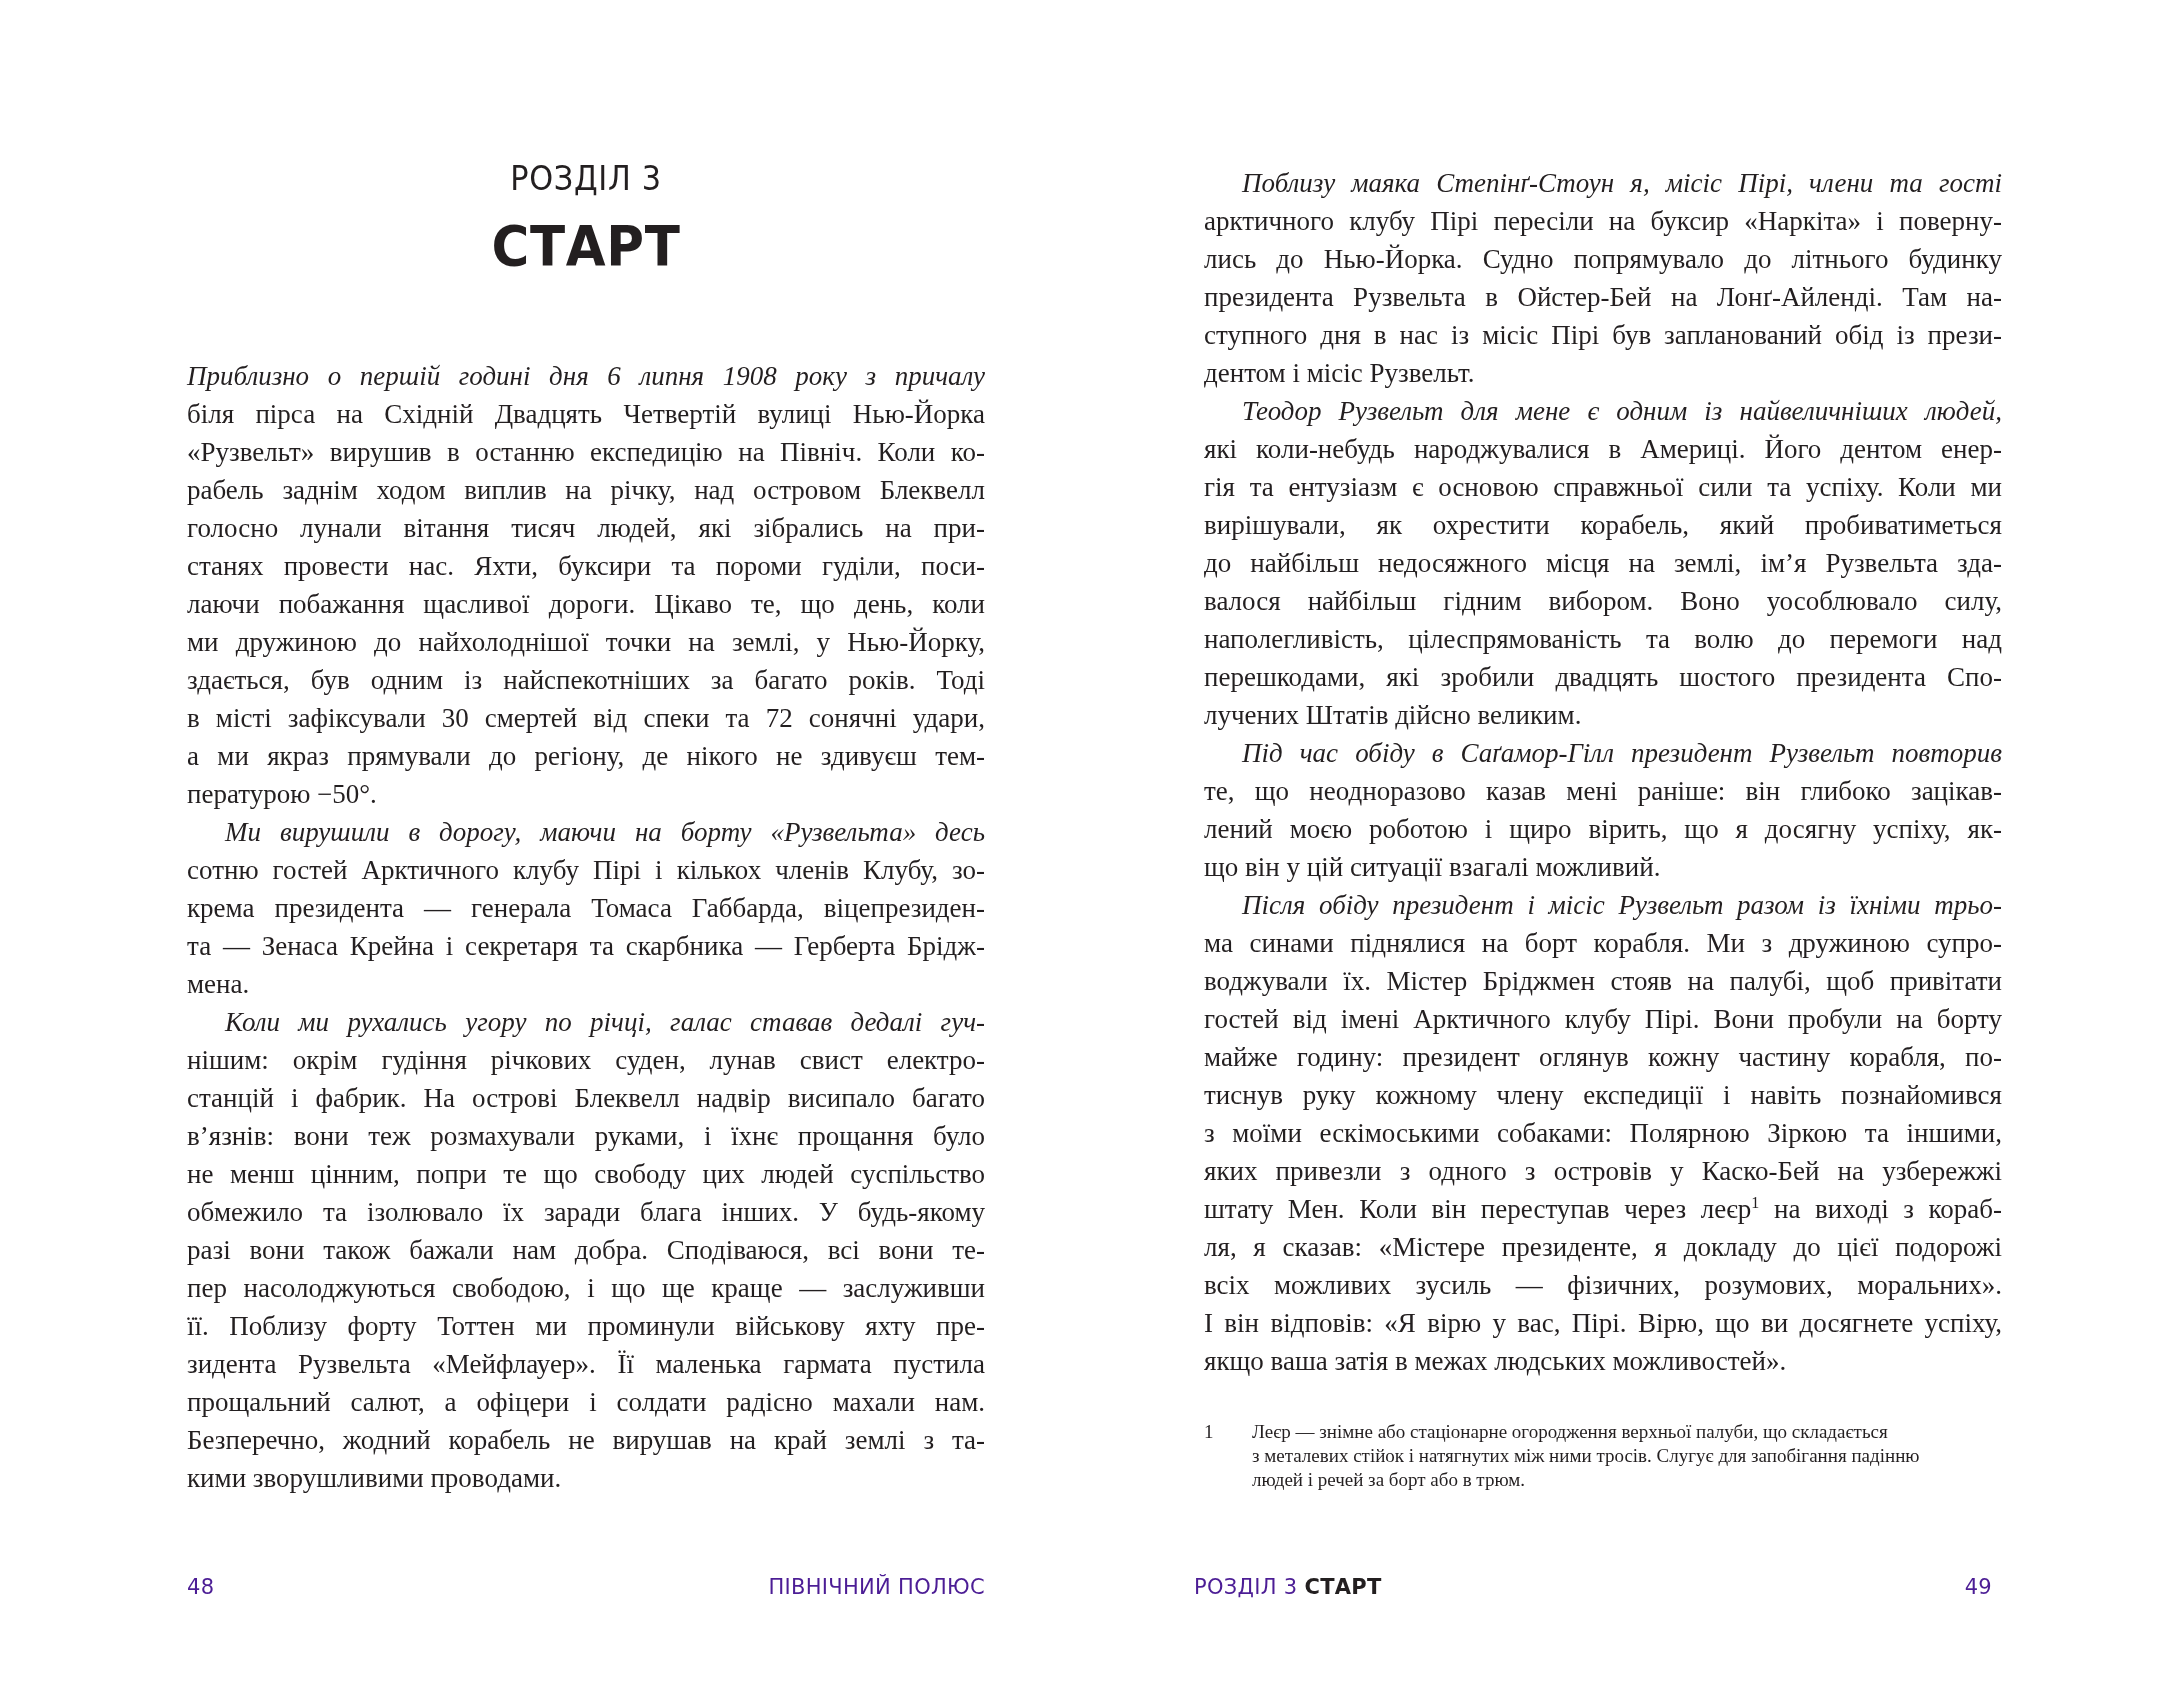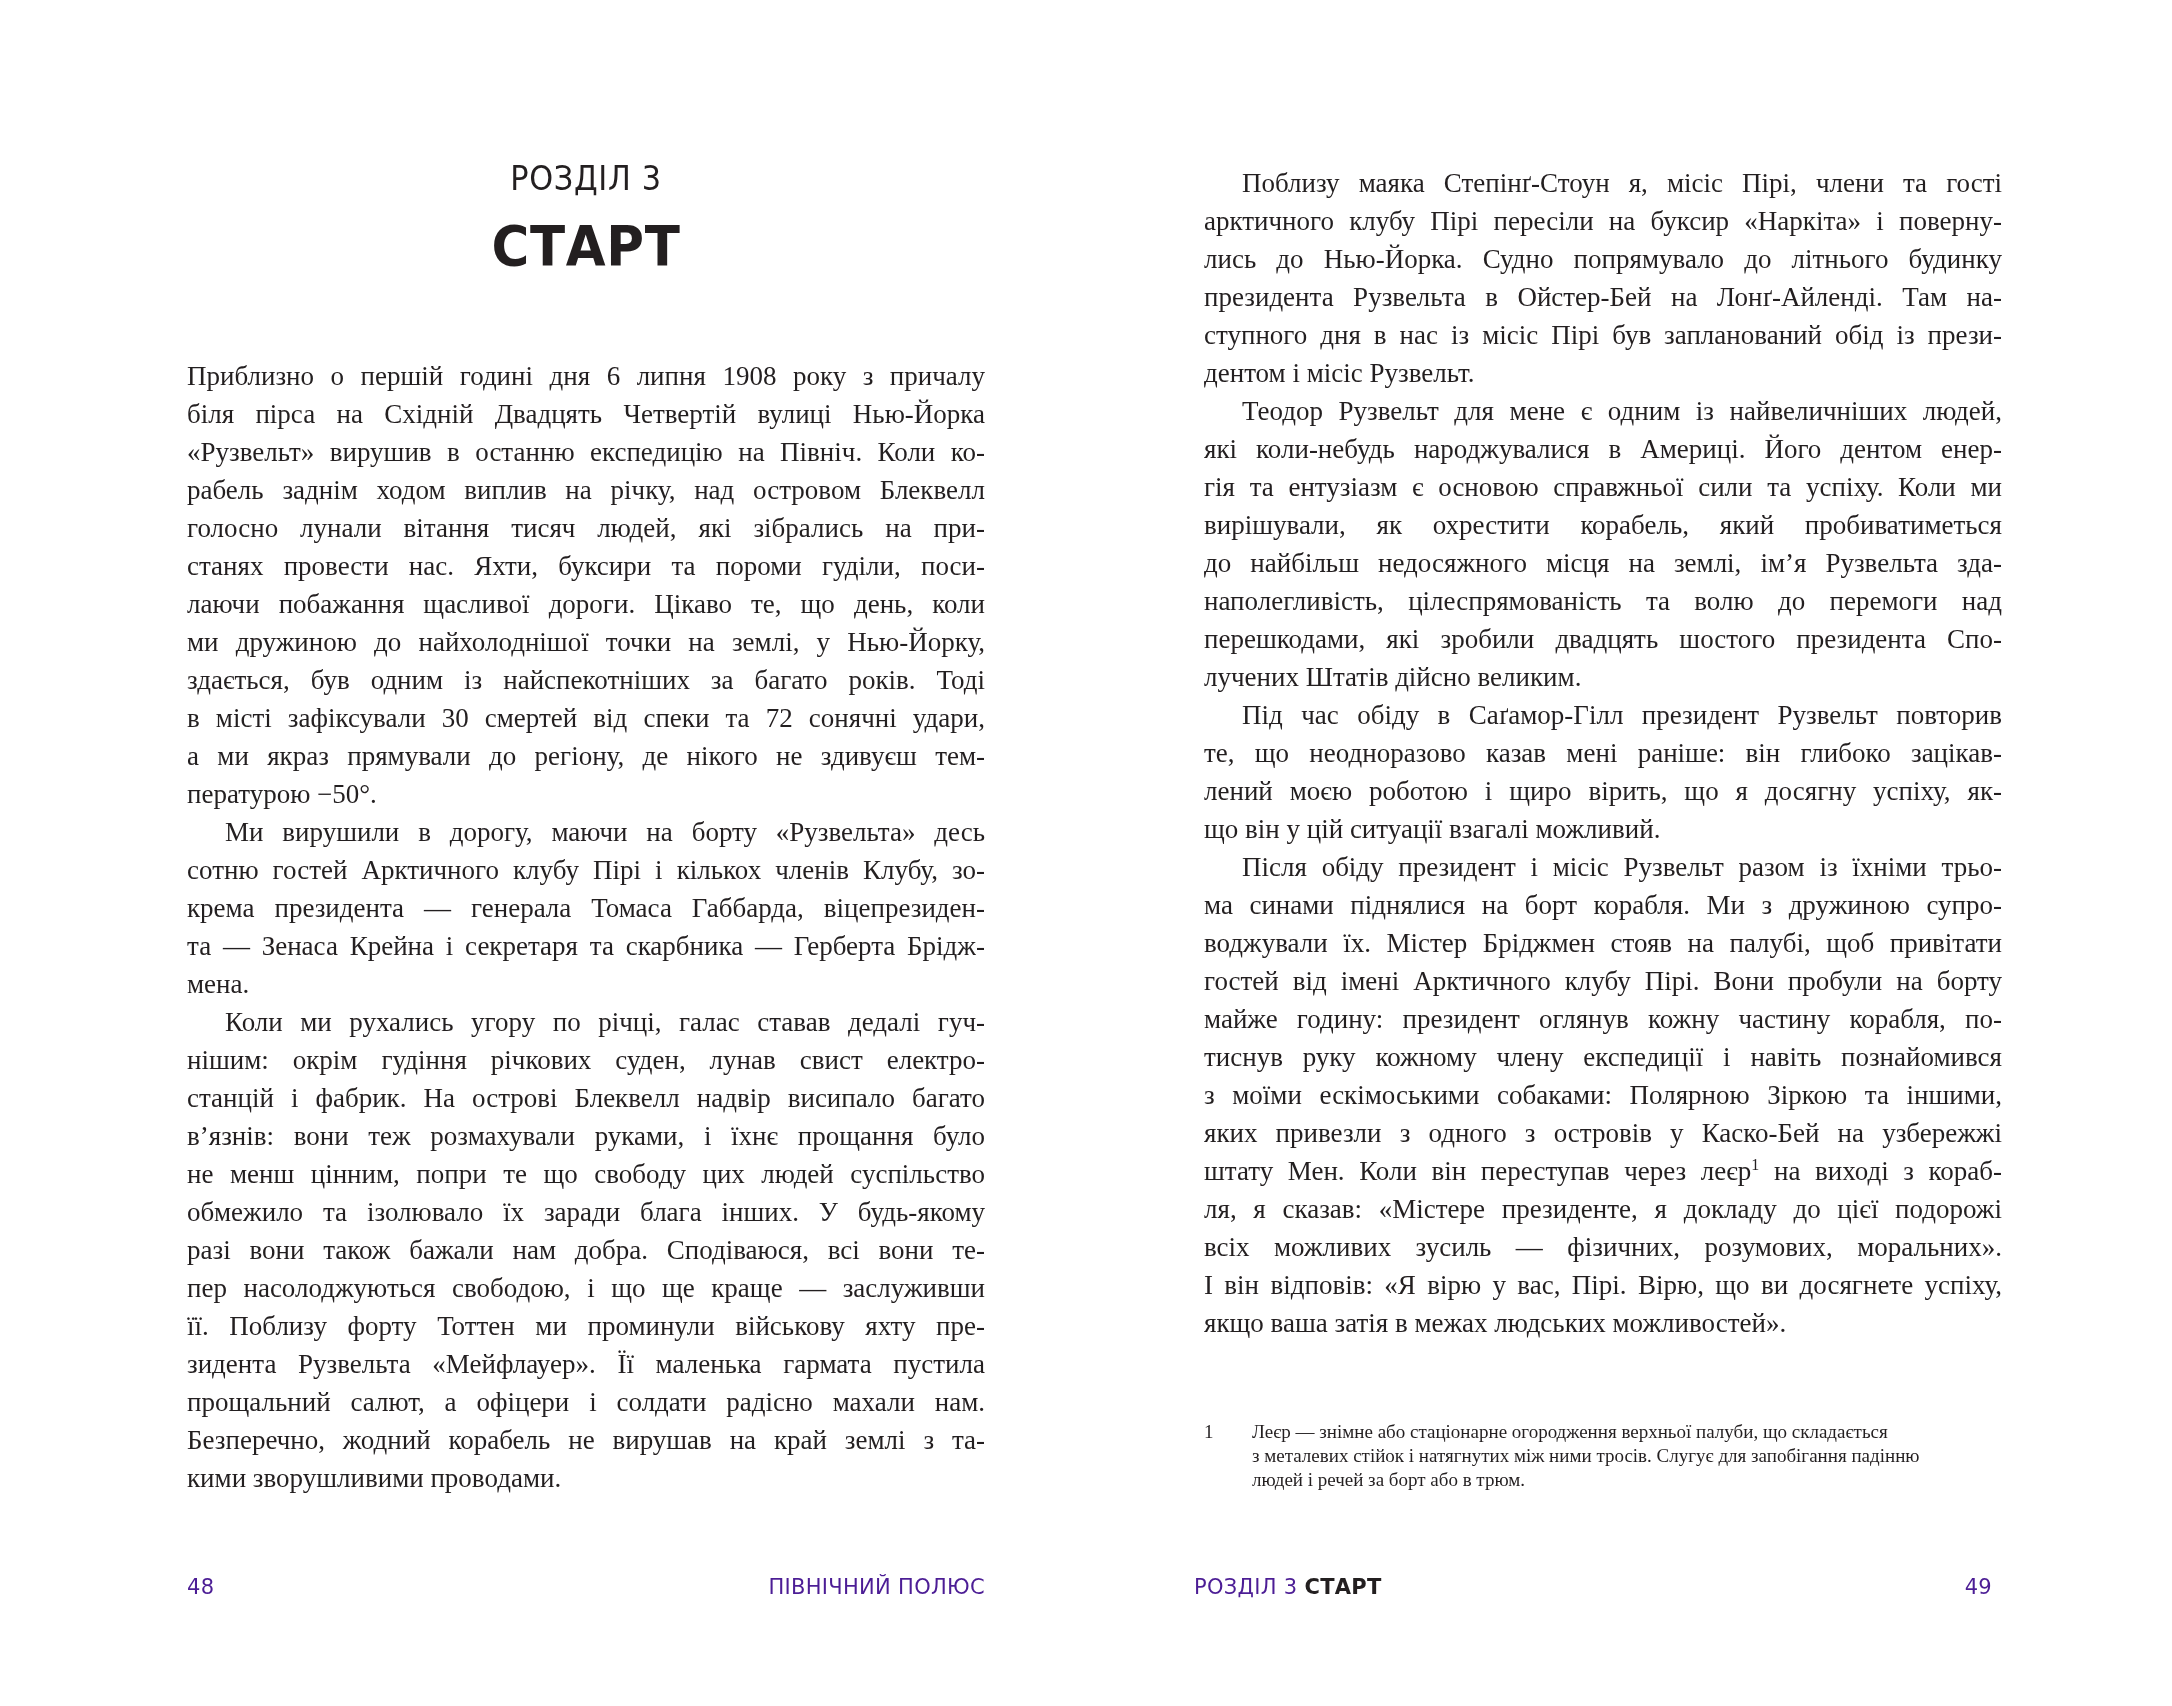--- a/index.html
+++ b/index.html
@@ -67,21 +67,21 @@
     .body-text p.no-indent { text-indent: 0; }
     .body-text .line {
       display: block;
       text-align: justify;
       text-align-last: justify;
       white-space: nowrap;
     }
     .body-text .line.last {
       text-align-last: left;
     }
-    .body-text p .line:first-child { text-indent: 38px; }
+    .body-text p .line:first-child { text-indent: 38px; font-style: italic; }
     .body-text p.no-indent .line:first-child { text-indent: 0; }
     .body-text p { text-indent: 0; }
 
     sup.fn-ref {
       font-size: 16px;
       line-height: 0;
       vertical-align: 10.5px;
     }
 
     .footnote {
@@ -187,20 +187,21 @@
         <span class="line">президента Рузвельта в Ойстер-Бей на Лонґ-Айленді. Там на-</span>
         <span class="line">ступного дня в нас із місіс Пірі був запланований обід із прези-</span>
         <span class="line last">дентом і місіс Рузвельт.</span>
       </p>
       <p class="">
         <span class="line">Теодор Рузвельт для мене є одним із найвеличніших людей,</span>
         <span class="line">які коли-небудь народжувалися в Америці. Його дентом енер-</span>
         <span class="line">гія та ентузіазм є основою справжньої сили та успіху. Коли ми</span>
         <span class="line">вирішували, як охрестити корабель, який пробиватиметься</span>
         <span class="line">до найбільш недосяжного місця на землі, ім’я Рузвельта зда-</span>
+        <span class="line">валося найбільш гідним вибором. Воно уособлювало силу,</span>
         <span class="line">наполегливість, цілеспрямованість та волю до перемоги над</span>
         <span class="line">перешкодами, які зробили двадцять шостого президента Спо-</span>
         <span class="line last">лучених Штатів дійсно великим.</span>
       </p>
       <p class="">
         <span class="line">Під час обіду в Саґамор-Гілл президент Рузвельт повторив</span>
         <span class="line">те, що неодноразово казав мені раніше: він глибоко зацікав-</span>
         <span class="line">лений моєю роботою і щиро вірить, що я досягну успіху, як-</span>
         <span class="line last">що він у цій ситуації взагалі можливий.</span>
       </p>

